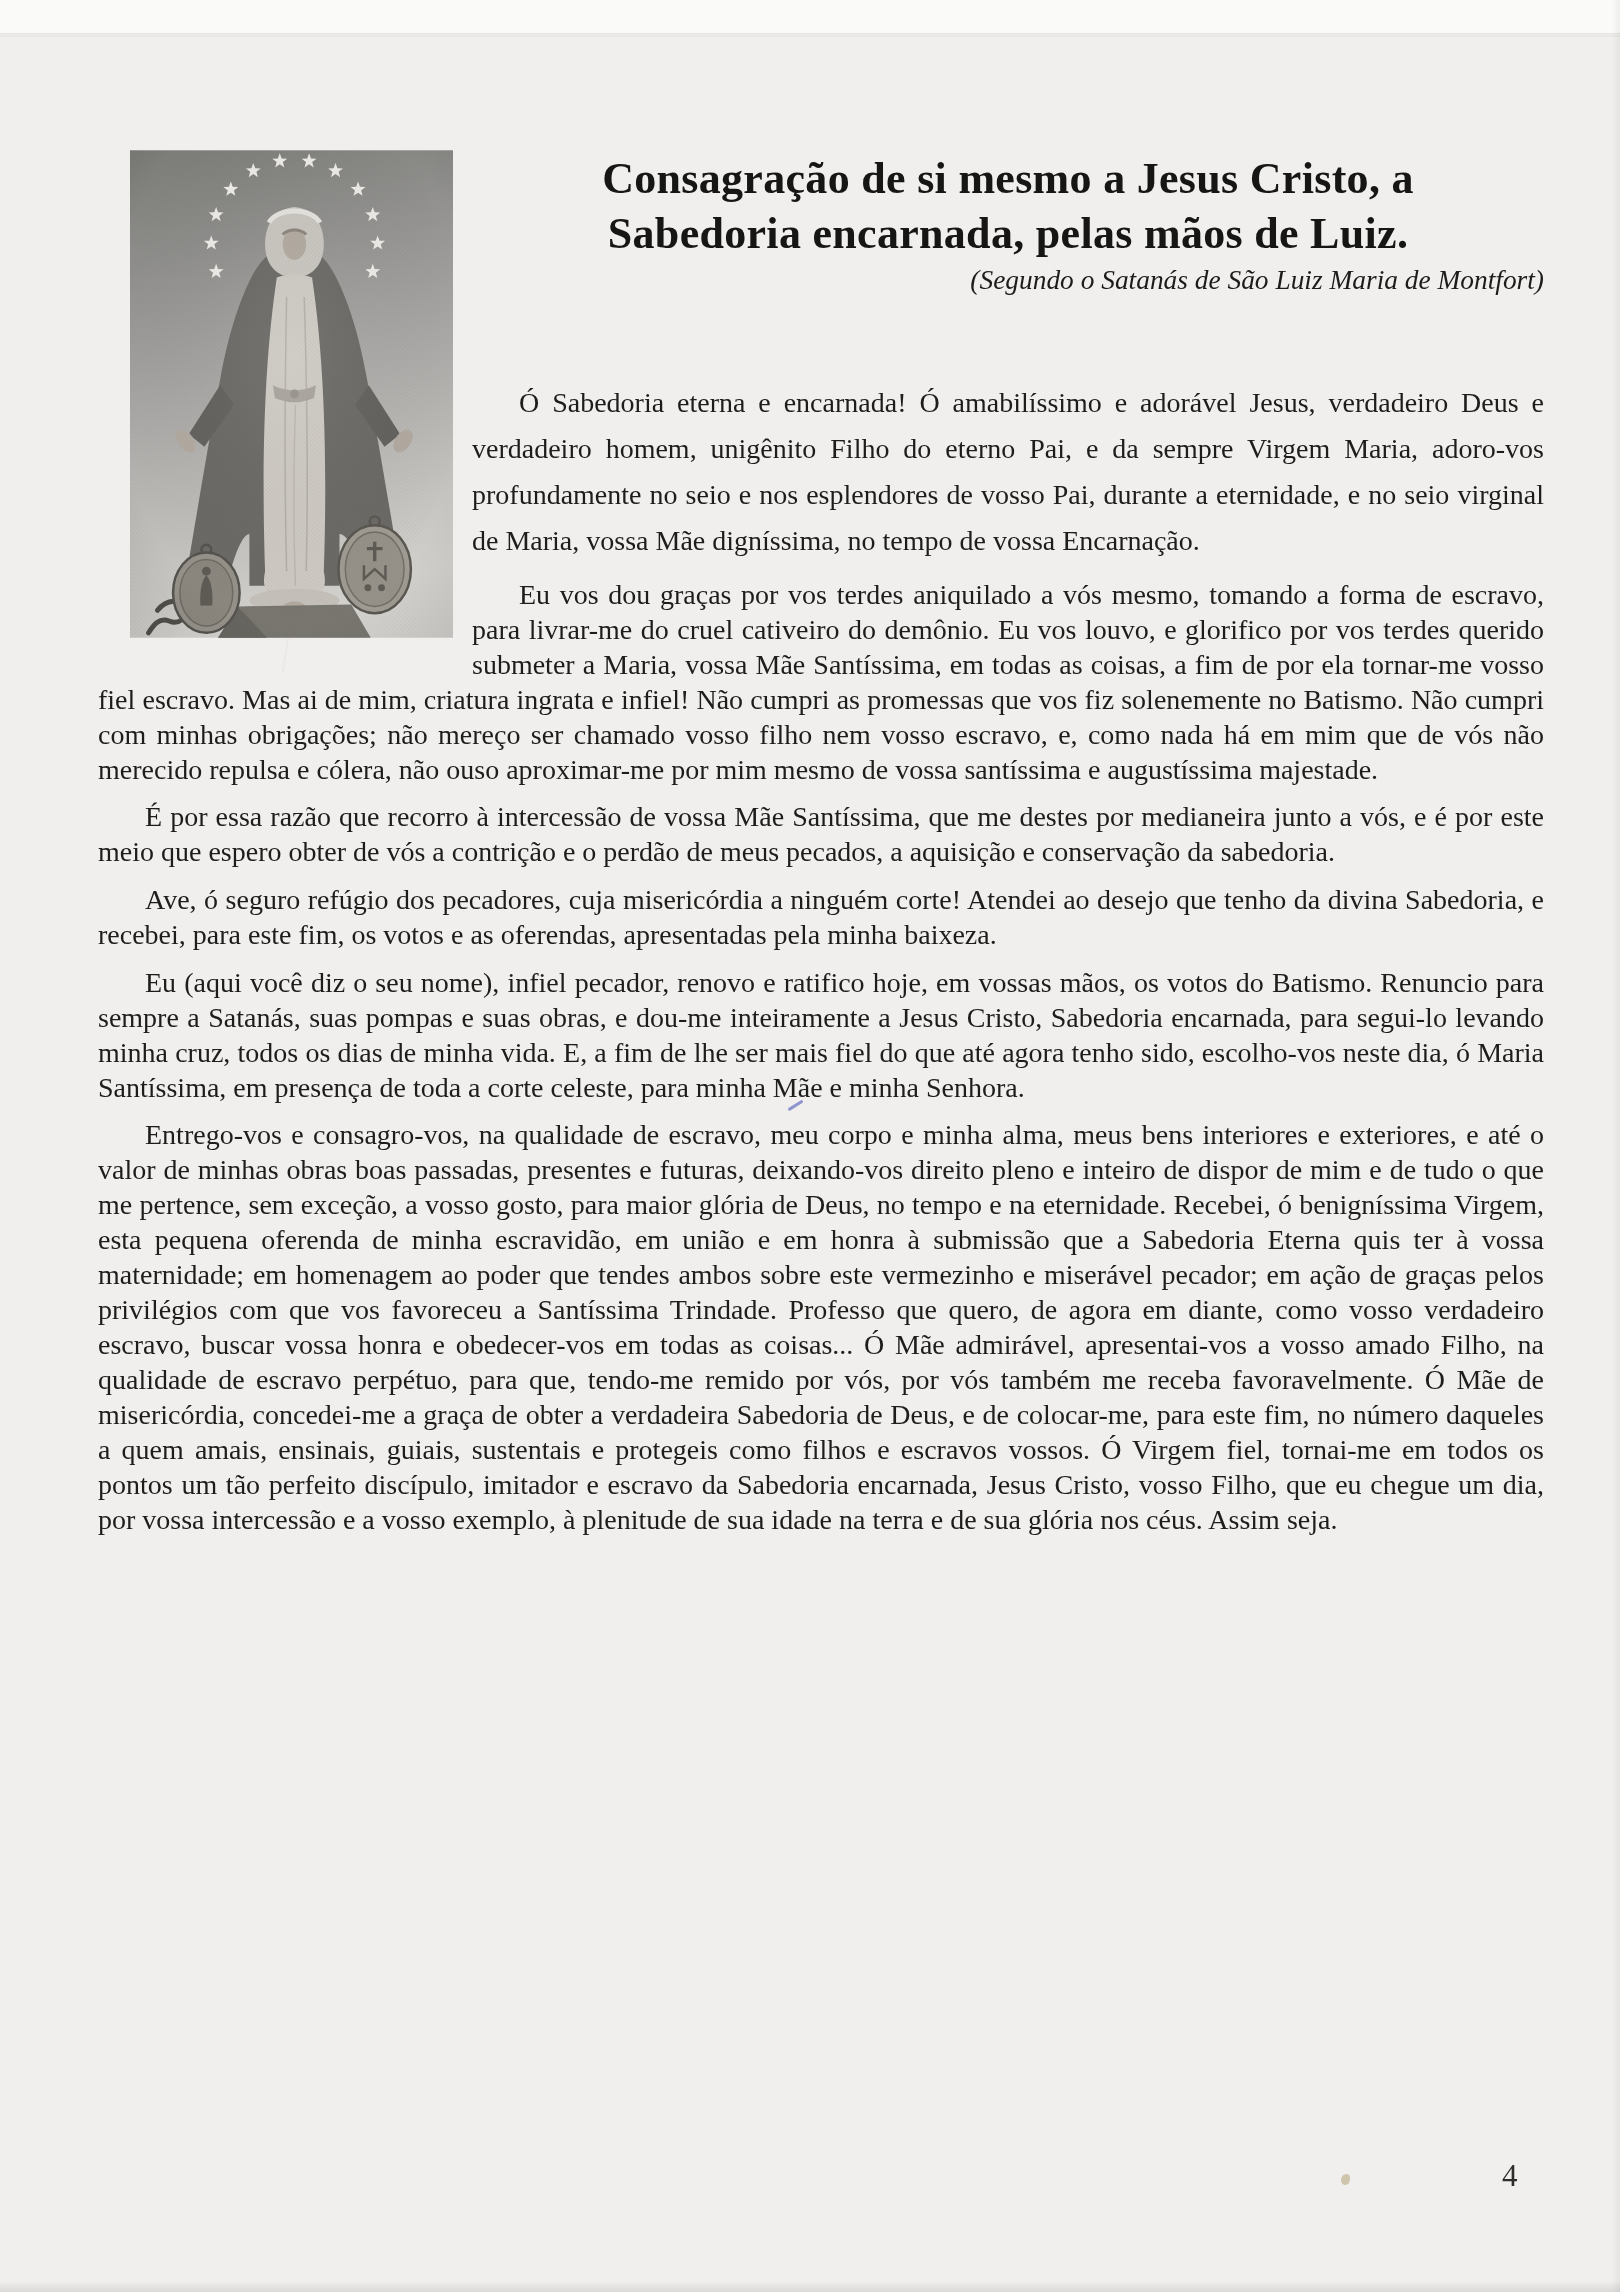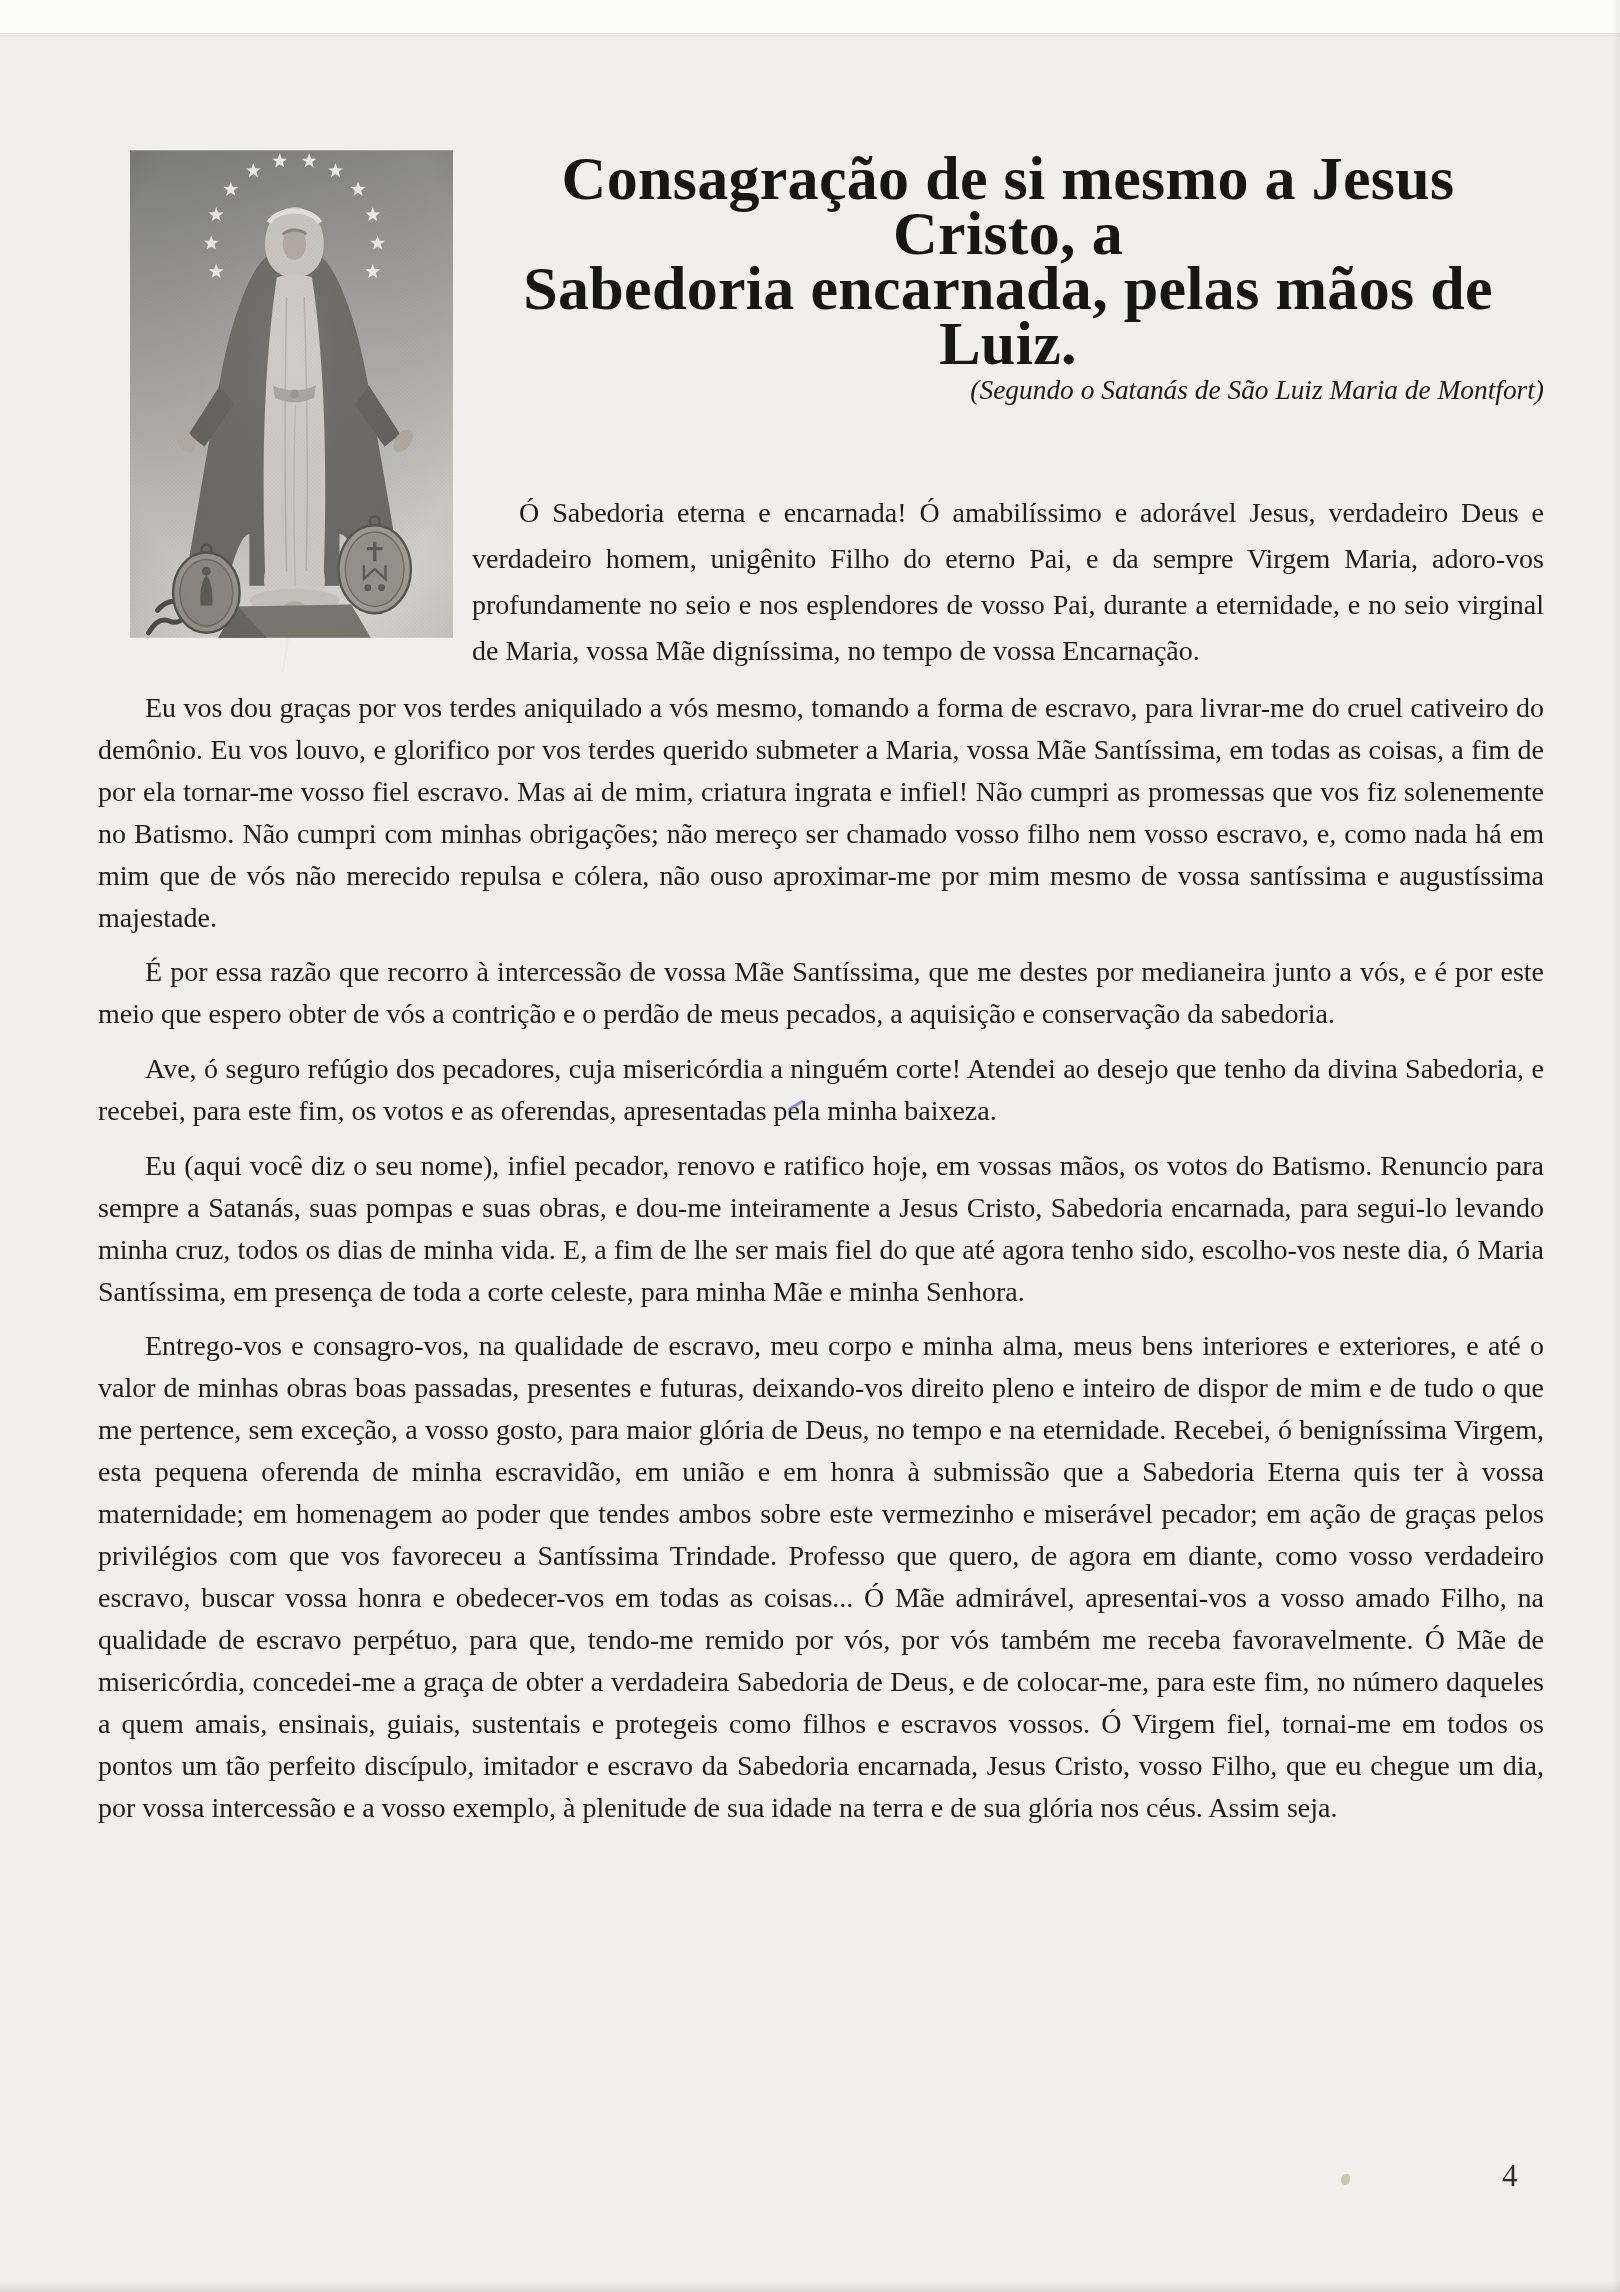--- a/index.html
+++ b/index.html
@@ -16,25 +16,25 @@
   .crease-v    { position:absolute; left:323px; top:147px; width:2px; height:529px; background:rgba(0,0,0,0.028); transform:rotate(9deg); }
   .speck       { position:absolute; left:1341px; top:2174px; width:8.8px; height:10.8px; background:#c8bda0; border-radius:60% 40% 55% 45%; opacity:.85; }
   .pen-mark    { position:absolute; left:787px; top:1104px; width:16.7px; height:2.9px; background:rgba(96,106,188,0.68); border-radius:2.9px; transform:rotate(-32deg); }
 
   
   .content { position:absolute; left:98px; top:145px; width:1446px; }
   .figure  { float:left; width:374px; height:517px; }
   .mary-img { margin:4.9px 18.6px 0 32px; width:323px; height:488px; }
   .mary-img svg { display:block; width:100%; height:100%; filter:blur(0.4px); }
 
-  h1.doc-title { margin:5.9px 0 0; font-weight:bold; font-size:62px; line-height:55px; text-align:center; letter-spacing:0.3px; color:#161615; }
+  h1.doc-title { margin:5.9px 0 0; font-weight:bold; font-size:44px; line-height:55px; text-align:center; letter-spacing:0.3px; color:#161615; }
   .tline { display:block; }
   .subtitle { font-style:italic; font-size:27.4px; line-height:39px; text-align:right; color:#1c1c1b; }
 
-  p.body { margin:12.7px 0 0; font-size:28px; line-height:42px; text-align:justify; text-indent:47px; color:#1d1d1c; }
+  p.body { margin:12.7px 0 0; font-size:28px; line-height:35px; text-align:justify; text-indent:47px; color:#1d1d1c; }
   p.lead { margin-top:80px; line-height:46px; }
 
   .page-num { position:absolute; left:1502px; top:2158px; font-size:31px; color:#2d2d2c; }
 </style>
 </head>
 <body>
 
 <div class="page">
 
   <div class="scan-top"></div>

